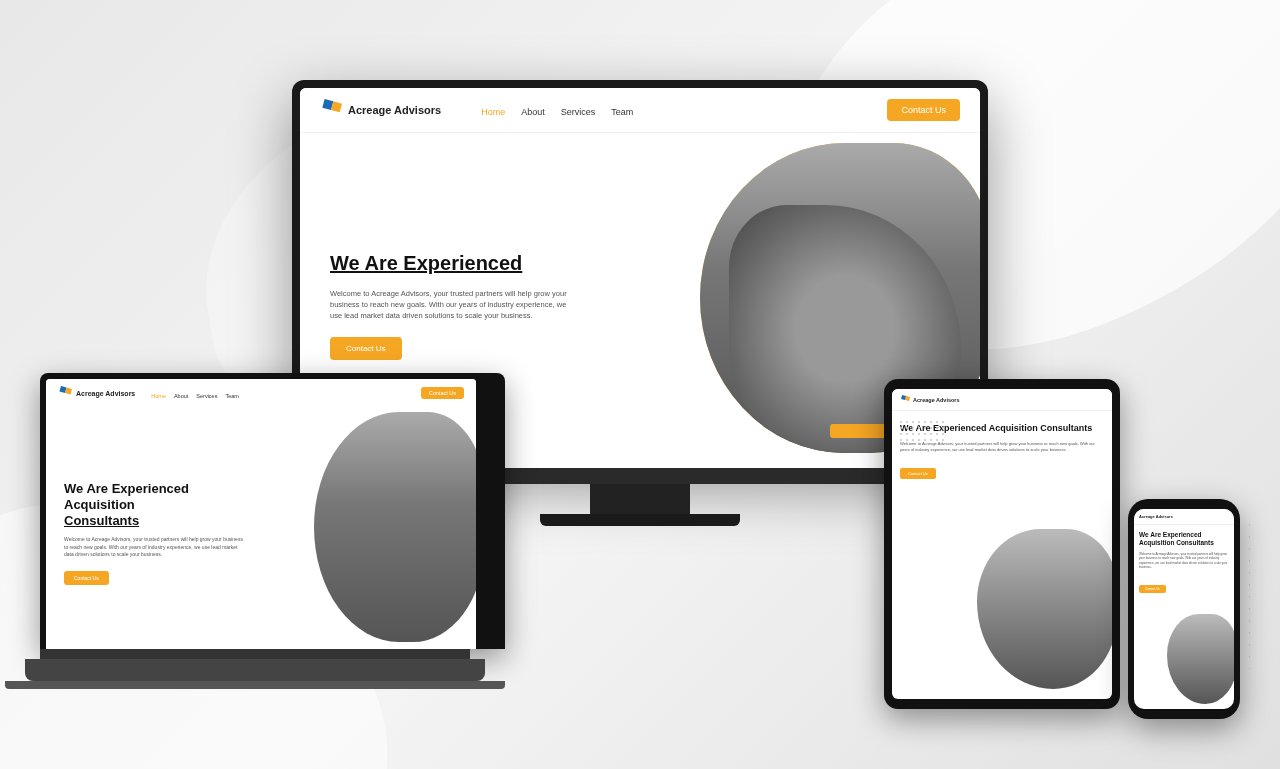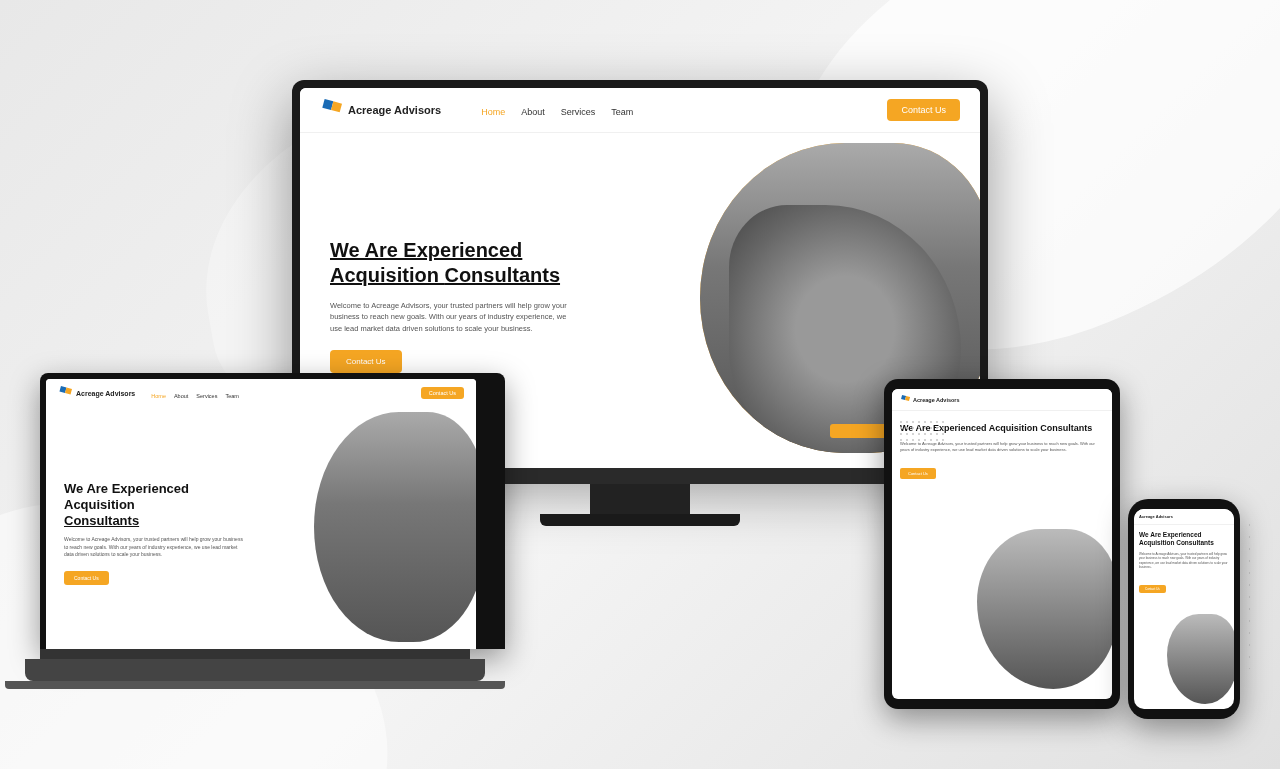--- a/index.html
+++ b/index.html
@@ -601,21 +601,20 @@
           <li><a href="#">Services</a></li>
           <li><a href="#">Team</a></li>
         </ul>
         <button class="nav-cta">Contact Us</button>
       </nav>
 
       <div class="site-hero">
         <div class="hero-left">
           <h1 class="hero-title">
             <span>We Are Experienced</span><br>
-            <span>Acquisition <span>Consultants</span></span>
           </h1>
           <p class="hero-desc">Welcome to Acreage Advisors, your trusted partners will help grow your business to reach new goals. With our years of industry experience, we use lead market data driven solutions to scale your business.</p>
           <button class="hero-btn">Contact Us</button>
         </div>
         <div class="hero-right">
           <div class="hero-dots">
             <div class="hero-dot"></div>
               <div class="hero-dot"></div>
               <div class="hero-dot"></div>
               <div class="hero-dot"></div>

